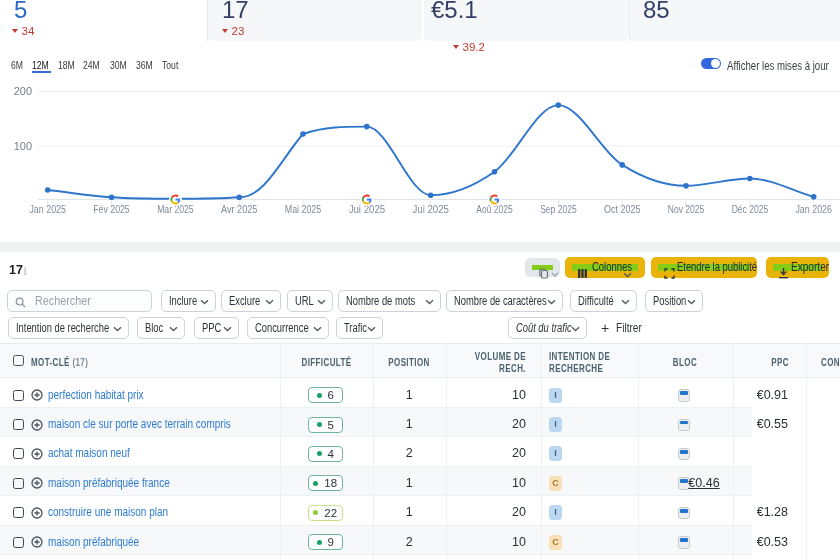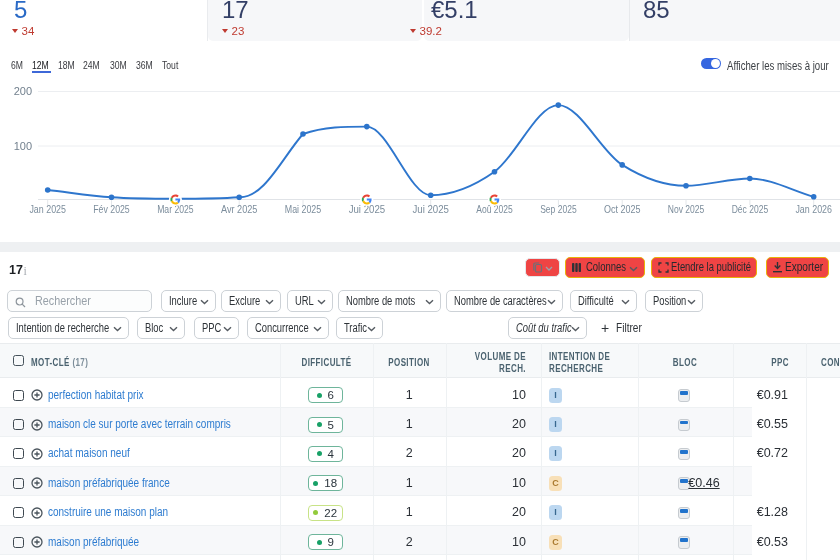--- a/index.html
+++ b/index.html
@@ -7,21 +7,21 @@
 body { background:#eef0f2; font-family:"Liberation Sans", sans-serif; position:relative; overflow:hidden; }
 .card1 { position:absolute; top:0; left:0; width:840px; height:242px; background:#fff; }
 .gtab { position:absolute; top:0; height:41px; background:#f6f7f9; border-radius:0 0 5px 5px; }
 .statv { position:absolute; top:-4px; font-size:24px; font-weight:500; color:#333f66; }
 .statd { position:absolute; top:24.5px; font-size:11.5px; color:#bf3a30; display:flex; align-items:center; }
 .tri { width:0; height:0; border-left:3.2px solid transparent; border-right:3.2px solid transparent; border-top:4.2px solid #bf3a30; margin-right:3.5px; }
 .rtab { position:absolute; top:59px; font-size:10.5px; color:#3a3b40; transform:scaleX(0.82); transform-origin:0 50%; white-space:nowrap; }
 .toggle { position:absolute; left:701px; top:57.5px; width:19.5px; height:11.5px; border-radius:6px; background:#3566e0; }
 .knob { position:absolute; right:1px; top:1.2px; width:9px; height:9px; border-radius:50%; background:#fff; }
 .card2 { position:absolute; top:252px; left:0; width:840px; height:308px; background:#fff; }
-.btn { position:absolute; height:21px; border:1px solid #eab308; border-radius:5px; background:#ef4444; }
+.btn { position:absolute; height:21px; border:7px solid #eab308; border-radius:5px; background:#84cc16; }
 .bt { position:absolute; top:50%; margin-top:-7px; line-height:14px; font-size:12px; color:#27292e; white-space:nowrap; transform:scaleX(0.79); transform-origin:0 50%; }
 .fbtn { position:absolute; height:22px; border:1px solid #cdd2d7; border-radius:5px; background:#fff; }
 .ft { position:absolute; left:7px; top:50%; margin-top:-7px; line-height:14px; font-size:12px; color:#2e3338; white-space:nowrap; transform:scaleX(0.78); transform-origin:0 50%; }
 .chv { position:absolute; right:6px; top:8px; }
 .hl { position:absolute; font-size:10px; font-weight:700; color:#4a626f; letter-spacing:.5px; white-space:nowrap; transform:scaleX(0.8); transform-origin:0 50%; }
 .hc { text-align:center; transform-origin:50% 50%; }
 .hr { text-align:right; transform-origin:100% 50%; }
 .row { position:absolute; left:0; width:752px; height:29.4px; border-bottom:1px solid #eef1f3; }
 .cb { position:absolute; left:13px; top:11px; width:11px; height:11px; border:1.6px solid #3e4850; border-radius:2.5px; }
 .kw { position:absolute; left:48px; top:0; height:32px; line-height:32px; font-size:12.5px; color:#2e7cd0; white-space:nowrap; transform:scaleX(0.8); transform-origin:0 50%; }
@@ -42,21 +42,21 @@
   <div class="gtab" style="left:208px; width:213.5px;"></div>
   <div class="gtab" style="left:423.5px; width:205.5px;"></div>
     <div style="position:absolute; left:629px; top:0; width:1px; height:41px; background:#e7e9ec; z-index:2;"></div>
   <div class="gtab" style="left:630px; width:210px; border-radius:0;"></div>
   <div style="position:absolute; left:207px; top:0; width:1px; height:41px; background:#e9ebee;"></div>
   <div class="statv" style="left:14px; color:#2a6ac6;">5</div>
   <div class="statd" style="left:12px;"><span class="tri"></span>34</div>
   <div class="statv" style="left:222px;">17</div>
   <div class="statd" style="left:222px;"><span class="tri"></span>23</div>
   <div class="statv" style="left:431px;">€5.1</div>
-  <div class="statd" style="left:410px;"><span class="tri"></span>39.2</div>
+  <div class="statd" style="left:453px;margin-top:16px;"><span class="tri"></span>39.2</div>
   <div class="statv" style="left:643px;">85</div>
 
   <div class="rtab" style="left:11px;">6M</div>
     <div class="rtab" style="left:31.5px; color:#17181c;">12M</div>
     <div class="rtab" style="left:57.5px;">18M</div>
     <div class="rtab" style="left:83px;">24M</div>
     <div class="rtab" style="left:110px;">30M</div>
     <div class="rtab" style="left:135.5px;">36M</div>
     <div class="rtab" style="left:162px;">Tout</div>
   <div style="position:absolute; left:31.5px; top:71px; width:19px; height:2px; background:#3e68d8;"></div>
@@ -327,21 +327,20 @@
       </svg>
     <div class="kw">achat maison neuf</div>
     <div class="badge" style="">
         <span class="bdot" style="background:#18a167;"></span>
         <span class="bnum">4</span>
       </div>
     <div class="num" style="left:373px; width:72.5px; text-align:center;">2</div>
     <div class="num" style="left:440px; width:86px; text-align:right;">20</div>
     <div class="intent int-i">I</div>
     <div class="bloc"></div>
-    <div class="num" style="left:700px; width:88px; text-align:right;">€0.72</div>
   </div>
   <div class="row" style="top:214.8px; background:#f7f8fa;">
     <div class="cb"></div>
       <svg style="position:absolute; left:30.5px; top:10.5px;" width="12" height="12" viewBox="0 0 12 12">
         <circle cx="6" cy="6" r="5" fill="none" stroke="#4a545c" stroke-width="1.3"></circle>
         <path d="M6 3.4 V8.6 M3.4 6 H8.6" stroke="#4a545c" stroke-width="1.3"></path>
       </svg>
     <div class="kw">maison préfabriquée france</div>
     <div class="badge" style="">
         <span class="bdot" style="background:#18a167;"></span>

